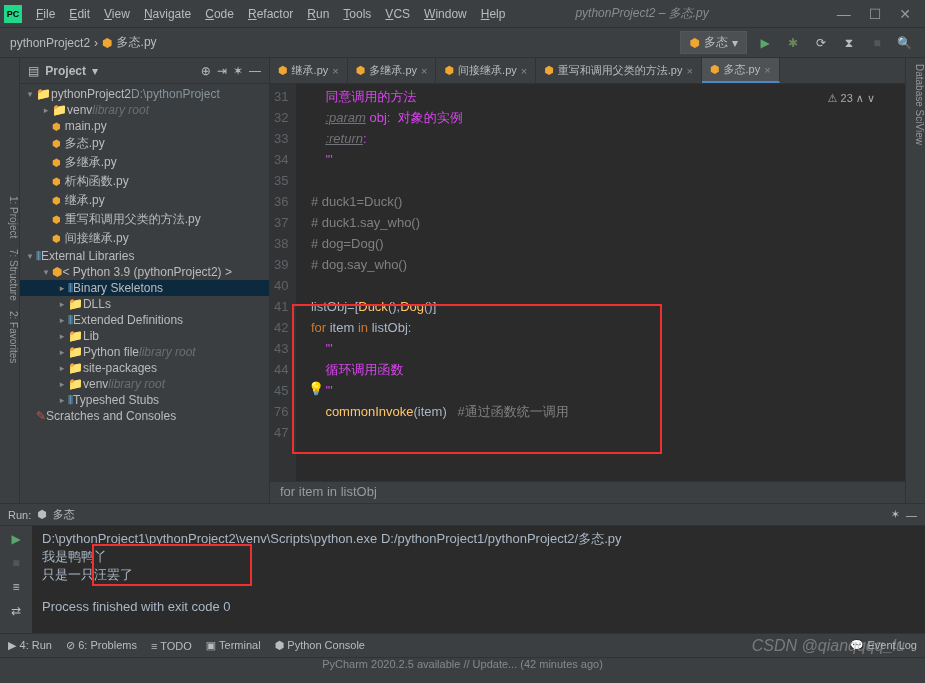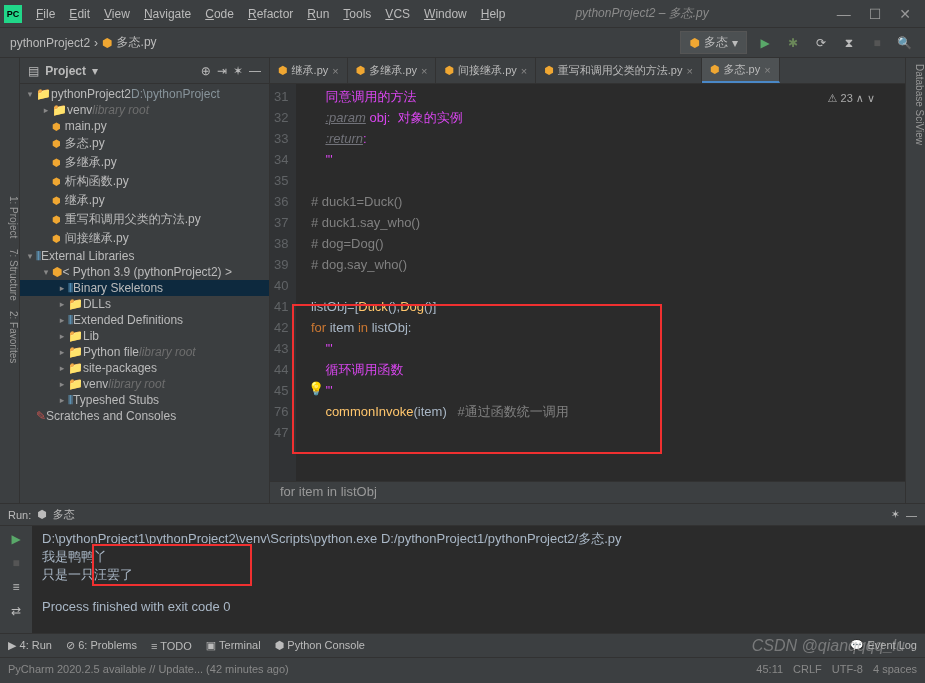--- a/index.html
+++ b/index.html
@@ -56,21 +56,21 @@
 .bulb { color: #f2c55c; position: absolute; }
 .right-gutter { width: 20px; background: #3c3f41; border-left: 1px solid #323232; writing-mode: vertical-rl; font-size: 10px; color: #999; padding-top: 6px; }
 .run-panel { height: 130px; background: #2b2b2b; border-top: 1px solid #323232; display: flex; flex-direction: column; }
 .run-head { height: 22px; background: #3c3f41; display: flex; align-items: center; padding: 0 8px; gap: 6px; font-size: 11px; border-bottom: 1px solid #323232; }
 .run-head .gear { margin-left: auto; }
 .run-body { flex: 1; display: flex; }
 .run-side { width: 32px; background: #3c3f41; display: flex; flex-direction: column; align-items: center; padding-top: 6px; gap: 10px; }
 .run-out { flex: 1; padding: 4px 10px; font-family: Consolas, monospace; font-size: 13px; color: #a9b7c6; position: relative; }
 .status { height: 24px; background: #3c3f41; border-top: 1px solid #323232; display: flex; align-items: center; padding: 0 8px; font-size: 11px; gap: 14px; }
 .status .sep { flex: 1; }
-.bottom-bar { height: 22px; background: #3c3f41; border-top: 1px solid #323232; display: flex; align-items: center; padding: 0 8px; font-size: 11px; color: #888; gap: 10px; }
+.bottom-bar { height: 22px; background: #3c3f41; border-top: 1px solid #323232; display: flex; align-items: center; padding: 0 8px; font-size: 11px; color: #888; gap: 10px; flex-direction: column; }
 .watermark { position: absolute; bottom: 28px; right: 20px; font-size: 16px; color: #aaa; opacity: 0.55; pointer-events: none; font-style: italic; }
 </style>
 </head>
 <body>
 
 <div class="titlebar">
   <div class="pc-icon">PC</div>
   <div class="menubar" id="menubar">
       <span><u>F</u>ile</span>
       <span><u>E</u>dit</span>

